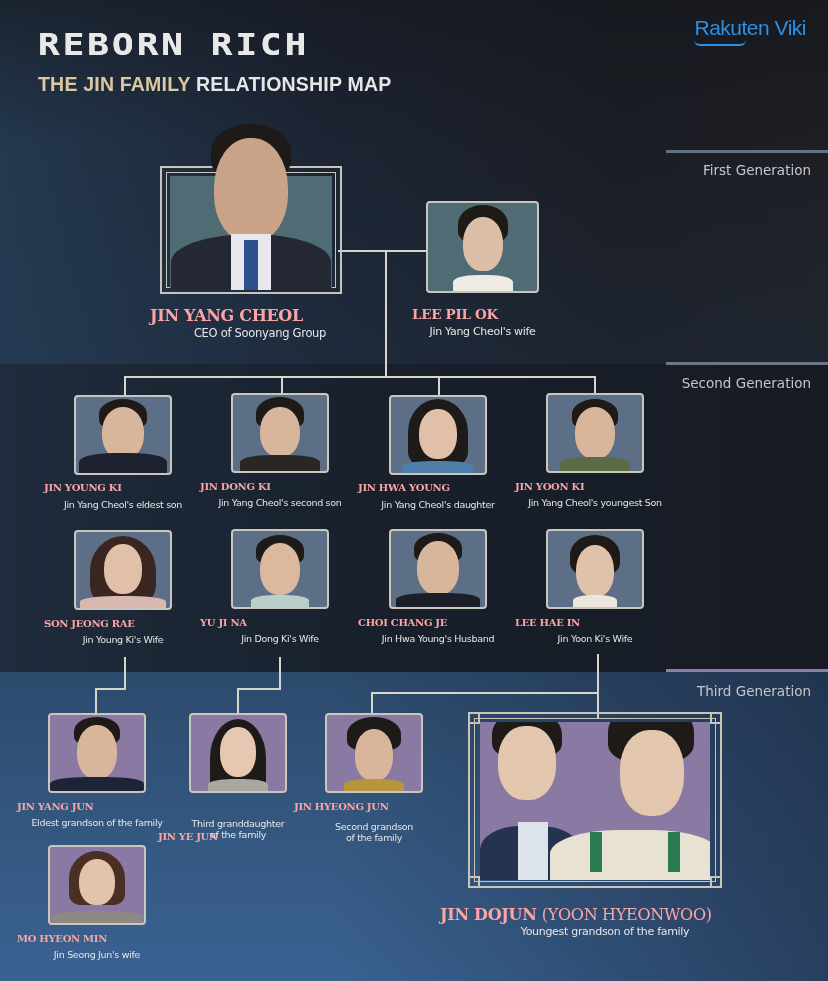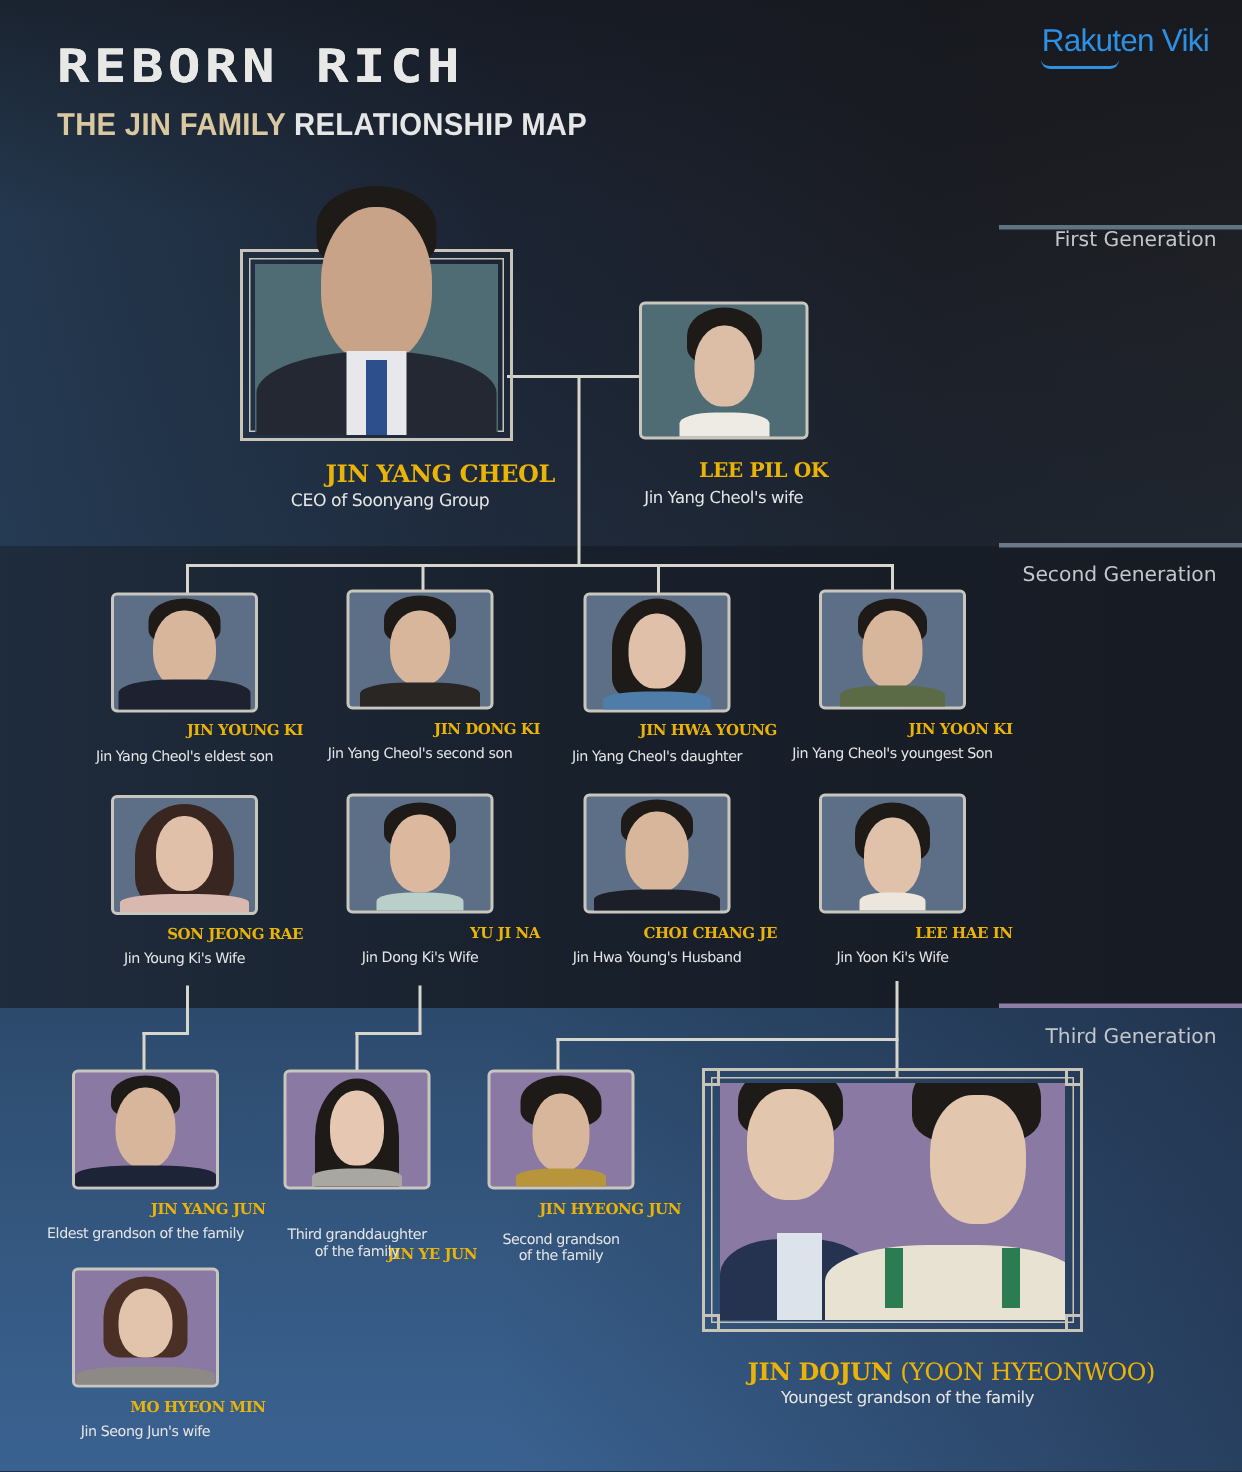--- a/index.html
+++ b/index.html
@@ -30,21 +30,21 @@
   .photo.teal { background: #4f6b73; }
   .photo.purple { background: #8a79a3; }
   .head { position: absolute; left: 50%; transform: translateX(-50%); border-radius: 48% 48% 45% 45%; background: #d8b69c; }
   .hair { position: absolute; left: 50%; transform: translateX(-50%); background: #1e1a18; border-radius: 50% 50% 30% 30%; }
   .body { position: absolute; left: 50%; transform: translateX(-50%); bottom: -2px; border-radius: 40% 40% 0 0; }
 
   .frame { position: absolute; border: 2px solid #c8c4b8; }
   .frame-inner { position: absolute; border: 1px solid #c8c4b8; }
   .corner { position: absolute; width: 12px; height: 12px; border: 2px solid #c8c4b8; }
 
-  .name { position: absolute; text-align: right; font-family: "DejaVu Serif", serif; font-weight: 700; color: #eab308; white-space: nowrap; letter-spacing: -0.3px; }
+  .name { position: absolute; text-align: left; font-family: "DejaVu Serif", serif; font-weight: 700; color: #fca5a5; white-space: nowrap; letter-spacing: -0.3px; }
   .role { position: absolute; text-align: center; font-family: "DejaVu Sans", sans-serif; color: #e6e6e6; white-space: nowrap; letter-spacing: -0.3px; }
   .name.sm { font-size: 10px; }
   .role.sm { font-size: 9.5px; line-height: 11px; }
 </style>
 </head>
 <body>
 
 <div class="band band-1"></div>
 <div class="band-1-top"></div>
 <div class="band band-2"></div>
@@ -55,21 +55,21 @@
   <span>REBORN RICH</span>
 </div>
 <div class="subtitle">
   <span class="gold">THE JIN FAMILY</span>
   <span>RELATIONSHIP MAP</span>
 </div>
 <div class="brand">Rakuten Viki</div>
 <div class="brand-smile"></div>
 
 <div class="gen-rule" style="top:150px;background:#5f7480;"></div>
-<div class="gen-label" style="top:152px;">First Generation</div>
+<div class="gen-label" style="top:162px;">First Generation</div>
 <div class="gen-rule" style="top:362px;background:#6c7888;"></div>
 <div class="gen-label" style="top:375px;">Second Generation</div>
 <div class="gen-rule" style="top:669px;background:#8e7ea6;"></div>
 <div class="gen-label" style="top:683px;">Third Generation</div>
 
 <div class="line" style="left:338px;top:250px;width:90px;height:2px;"></div>
 <div class="line" style="left:385px;top:250px;width:2px;height:127px;"></div>
 <div class="line" style="left:124px;top:376px;width:471px;height:2px;"></div>
 <div class="line" style="left:124px;top:376px;width:2px;height:20px;"></div>
 <div class="line" style="left:281px;top:376px;width:2px;height:20px;"></div>

